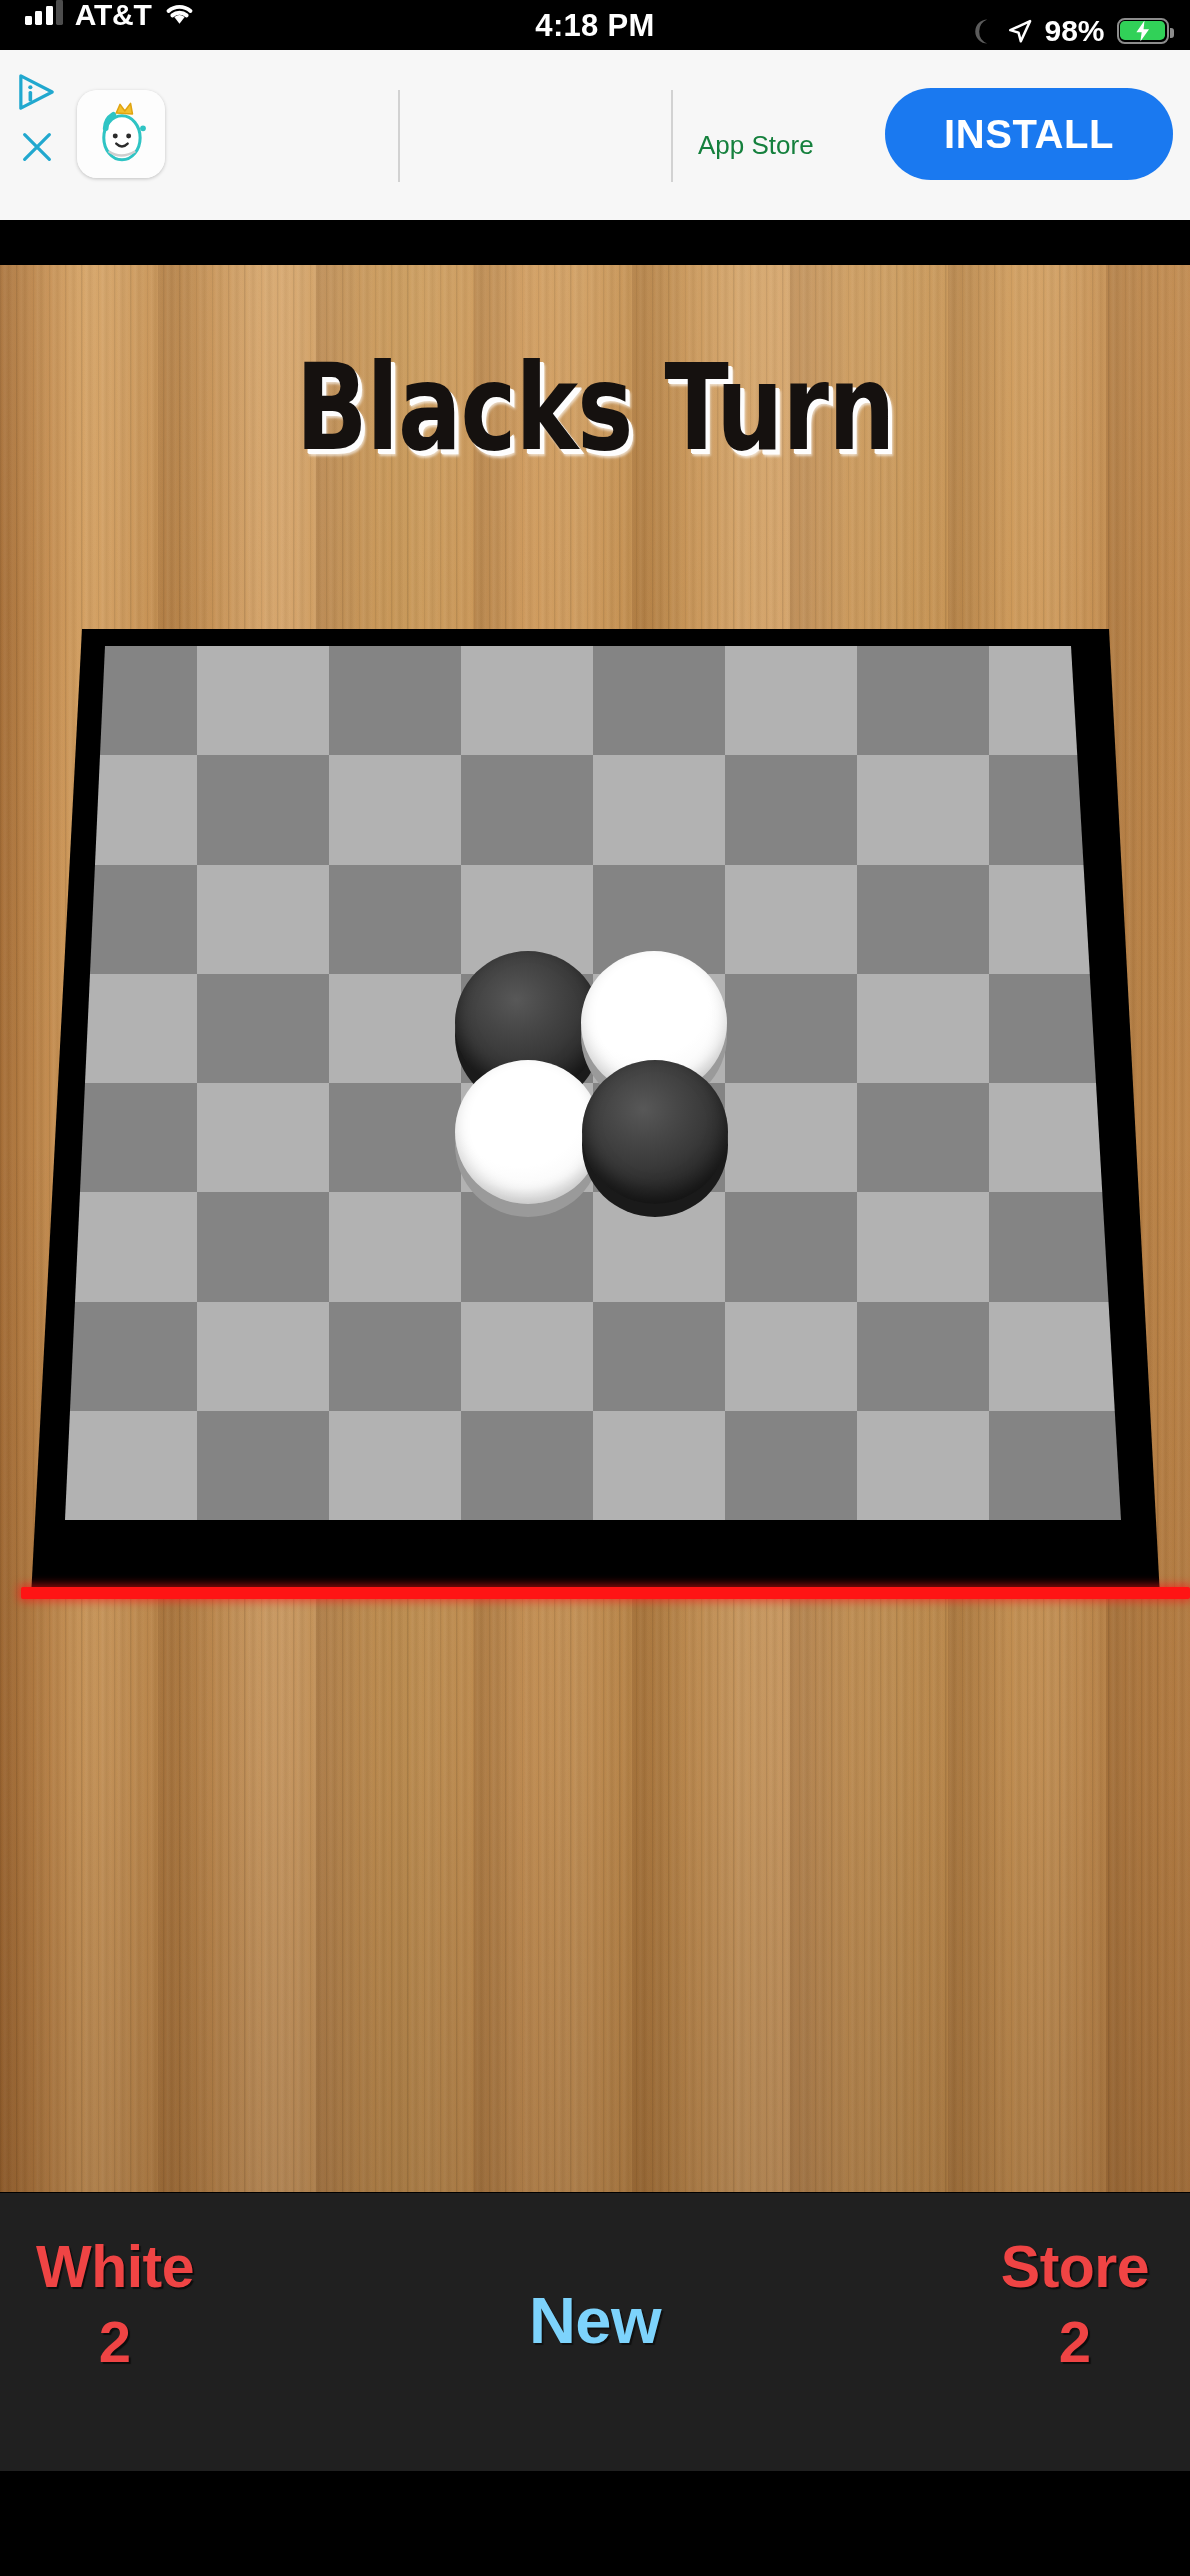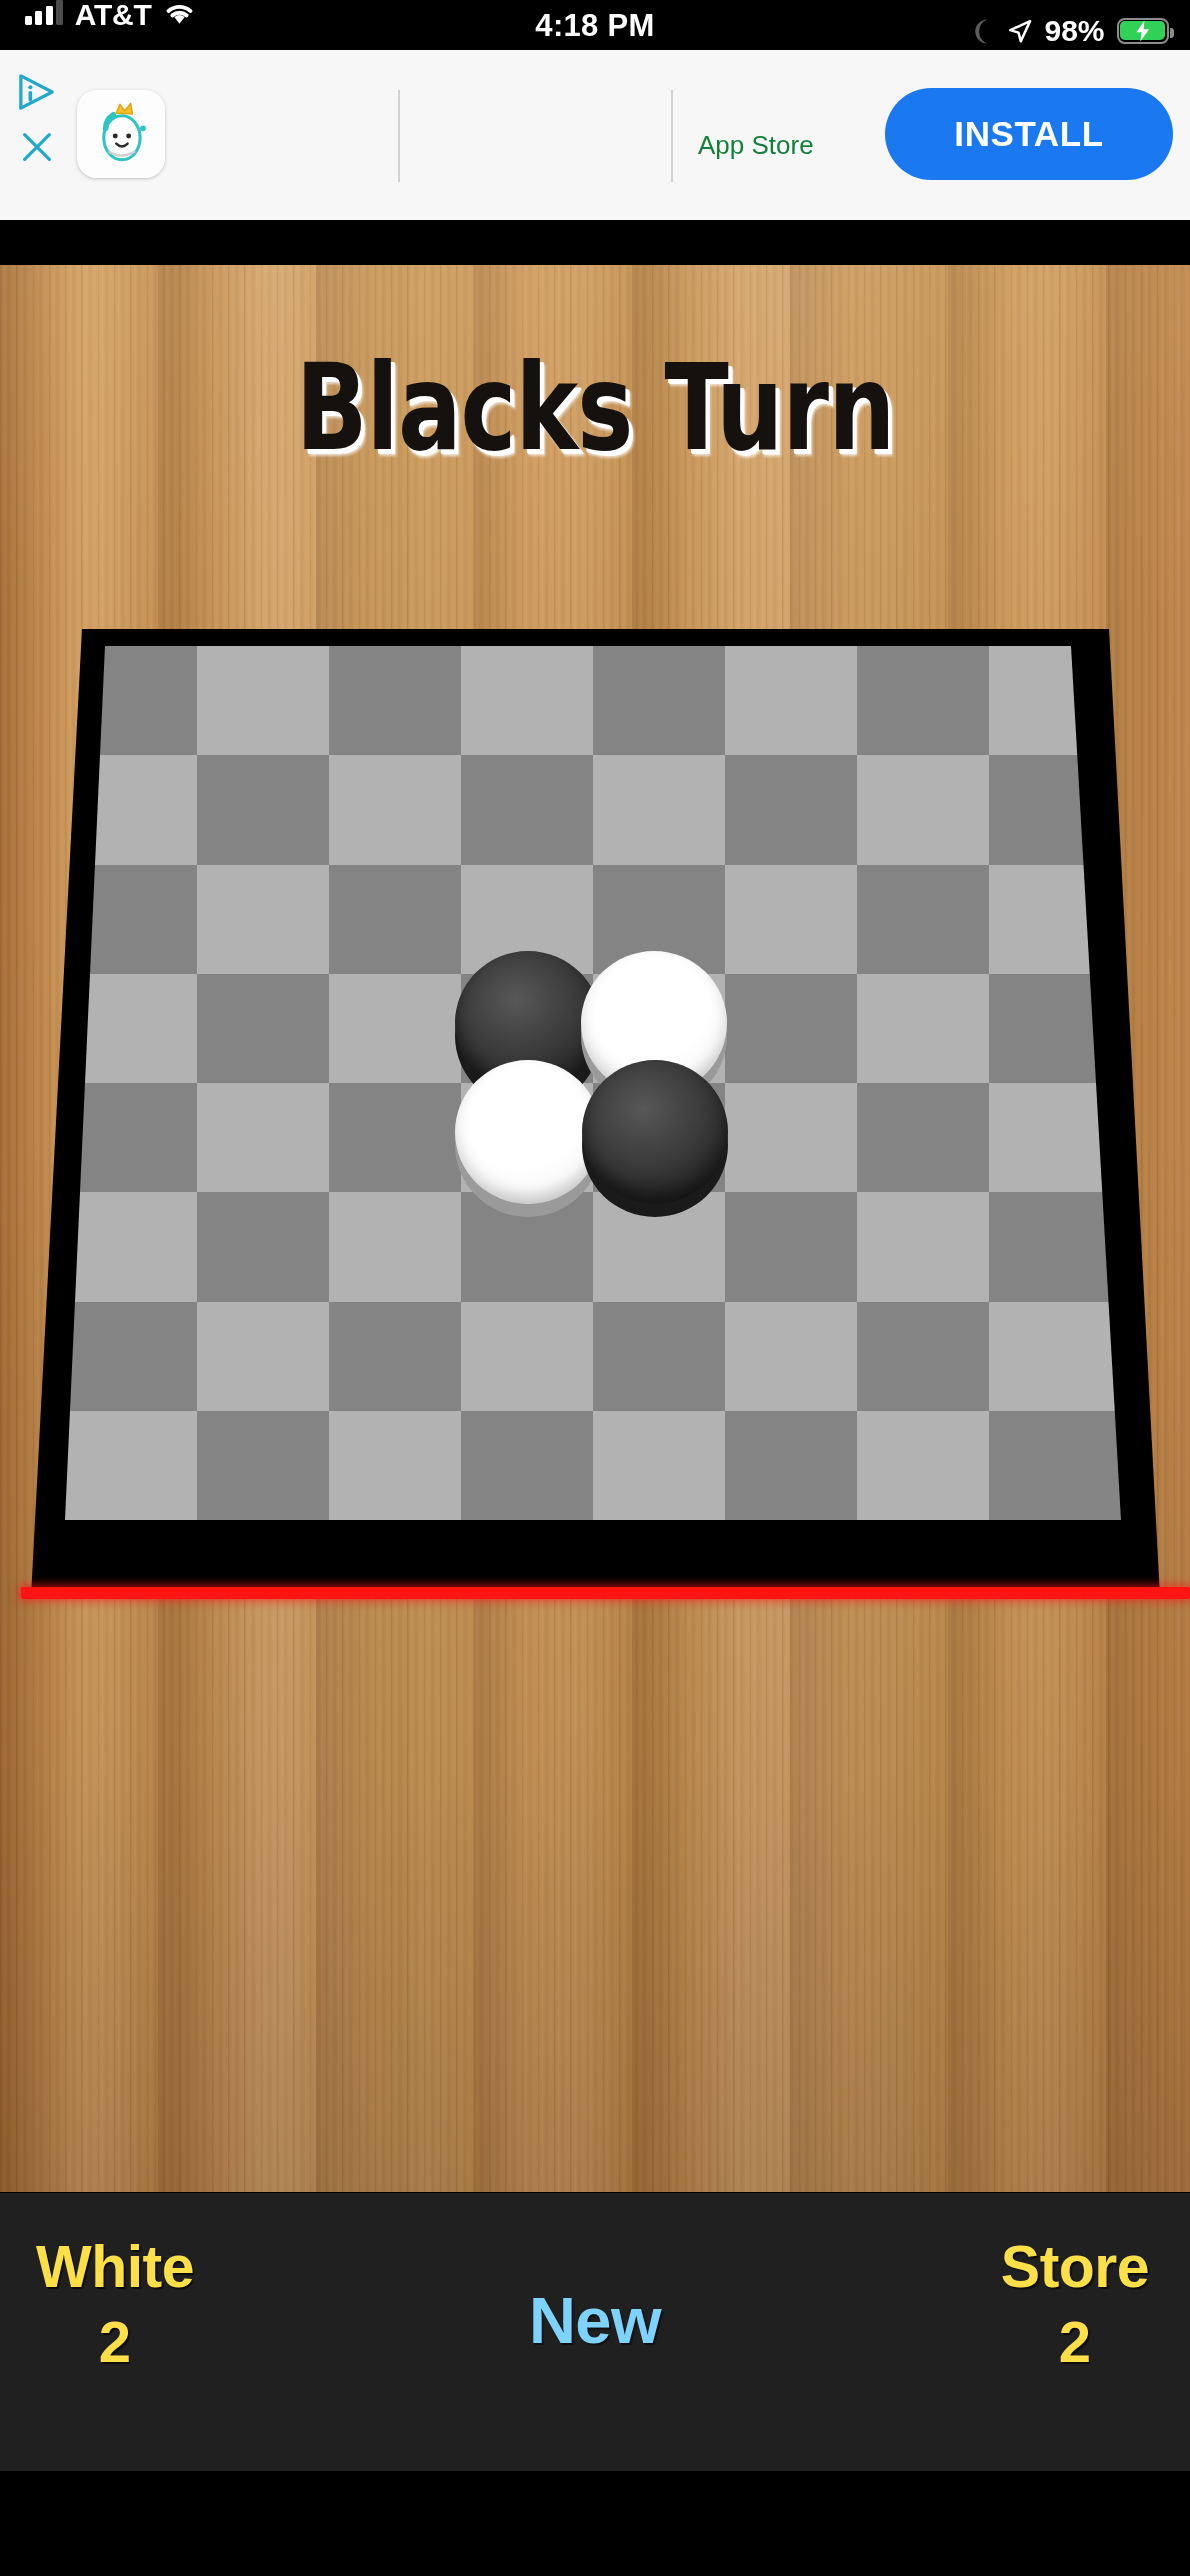--- a/index.html
+++ b/index.html
@@ -198,21 +198,21 @@
     font-weight: 400;
   }
   #ad-install {
     position: absolute;
     right: 17px; top: 38px;
     width: 288px; height: 92px;
     background: #1a79f0;
     border-radius: 46px;
     display: flex; align-items: center; justify-content: center;
     color: #fff;
-    font-size: 35px;
+    font-size: 40px;
     font-weight: 600;
     letter-spacing: 0.6px;
   }
 
   
   #game-area {
     position: absolute;
     left: 0; top: 265px;
     width: 1190px; height: 1927px;
     overflow: hidden;
@@ -346,21 +346,21 @@
   #bottom-bar {
     position: absolute;
     left: 0; top: 2193px;
     width: 1190px; height: 278px;
     background: #202020;
   }
   .score-block {
     position: absolute;
     top: 40px;
     text-align: center;
-    color: #fde047;
+    color: #ef4444;
     line-height: 1.18;
   }
   .score-block .score-label {
     font-size: 59px;
     font-weight: 700;
     letter-spacing: -0.5px;
     display: block;
     text-shadow: 1.9px 1.9px 1px rgba(0,0,0,0.6);
   }
   .score-block .score-value {

